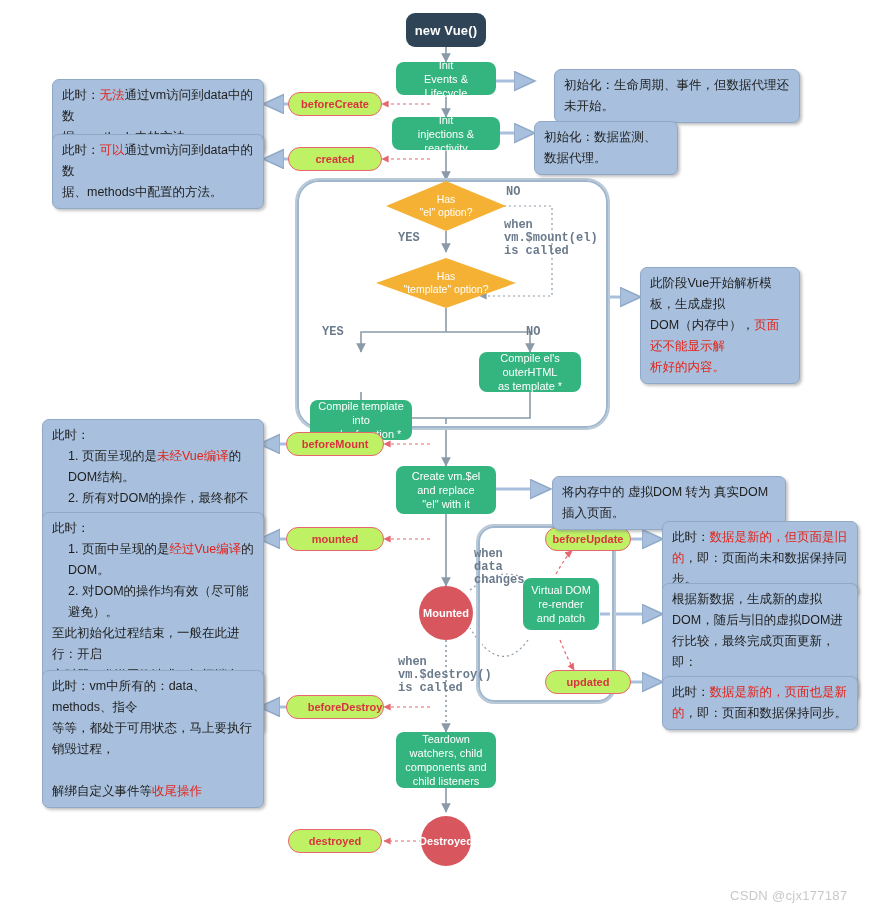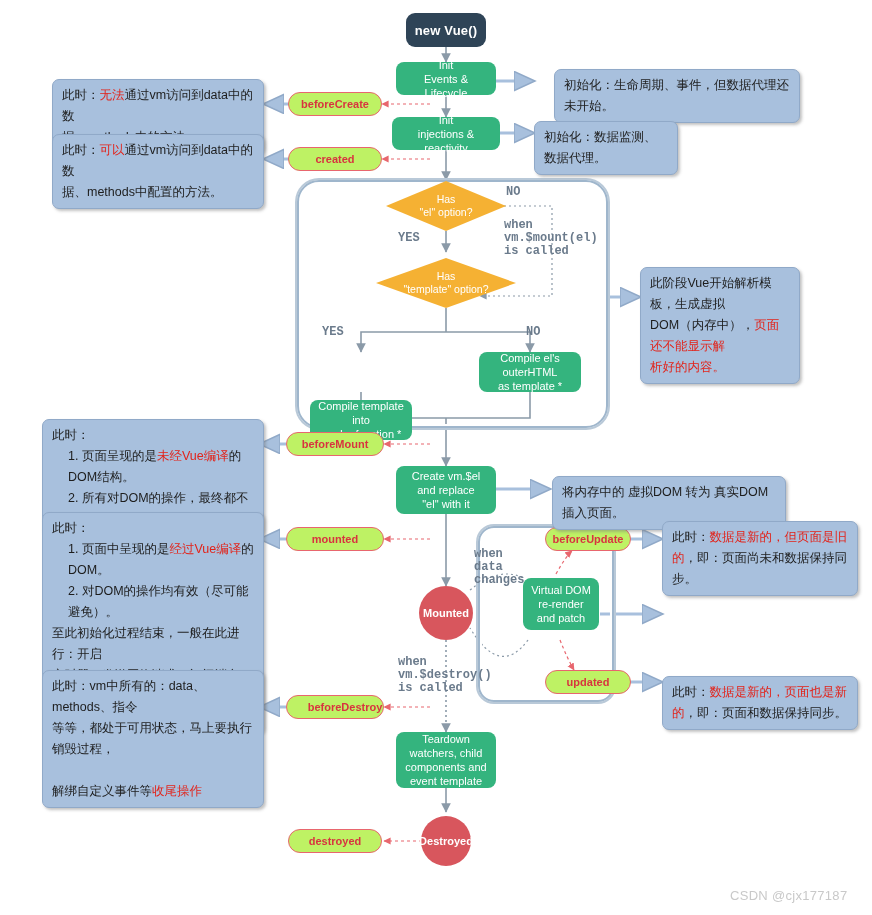--- a/index.html
+++ b/index.html
@@ -268,21 +268,21 @@
       <span>re-render</span><br>
       <span>and patch</span>
     </span>
   </div>
 
   <div class="node green-box" style="left:396px; top:732px; width:100px; height:56px;">
     <span>
       <span>Teardown</span><br>
       <span>watchers, child</span><br>
       <span>components and</span><br>
-      <span>event template</span>
+      <span>child listeners</span>
     </span>
   </div>
 
   <div class="node red-circle" style="left:421px; top:816px; width:50px; height:50px;">Destroyed</div>
 
   <div class="node hook-pill" style="left:288px; top:92px; width:94px; height:24px;">beforeCreate</div>
   <div class="node hook-pill" style="left:288px; top:147px; width:94px; height:24px;">created</div>
   <div class="node hook-pill" style="left:286px; top:432px; width:98px; height:24px;">beforeMount</div>
   <div class="node hook-pill" style="left:286px; top:527px; width:98px; height:24px;">mounted</div>
   <div class="node hook-pill" style="left:286px; top:695px; width:98px; height:24px;padding-left:20px;">beforeDestroy</div>
@@ -352,20 +352,26 @@
   </div>
 
   <div class="node note" style="left:552px; top:476px; width:234px;">将内存中的 虚拟DOM 转为 真实DOM 插入页面。</div>
 
   <div class="node note" style="left:662px; top:521px; width:196px;">
     <span>此时：</span><span class="hl">数据是新的，但页面是旧</span><br>
     <span class="hl">的</span><span>，即：页面尚未和数据保持同</span><br>
     <span>步。</span>
   </div>
 
+  <div class="node note" style="left:662px; top:583px; width:196px;">
+    <span>根据新数据，生成新的虚拟</span><br>
+    <span>DOM，随后与旧的虚拟DOM进</span><br>
+    <span>行比较，最终完成页面更新，即：</span><br>
+    <span>完成了Model ➜ View的更新</span>
+  </div>
 
   <div class="node note" style="left:662px; top:676px; width:196px;">
     <span>此时：</span><span class="hl">数据是新的，页面也是新</span><br>
     <span class="hl">的</span><span>，即：页面和数据保持同步。</span>
   </div>
 
   <div class="watermark" style="left:730px; top:888px;">CSDN @cjx177187</div>
 
 </div>
 

